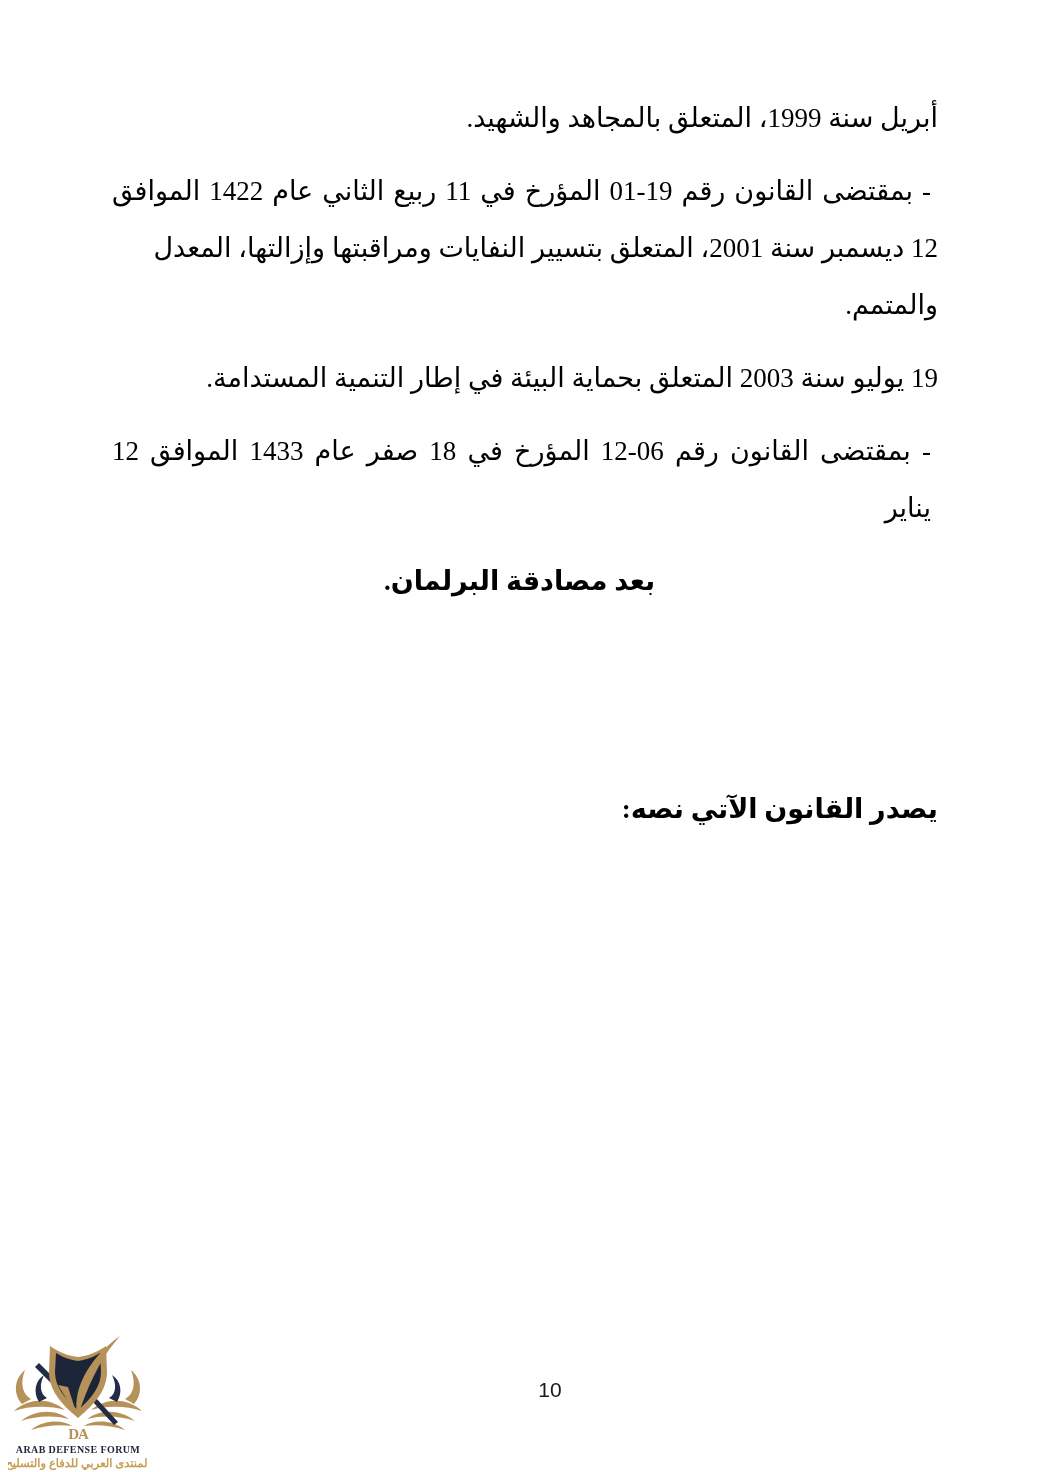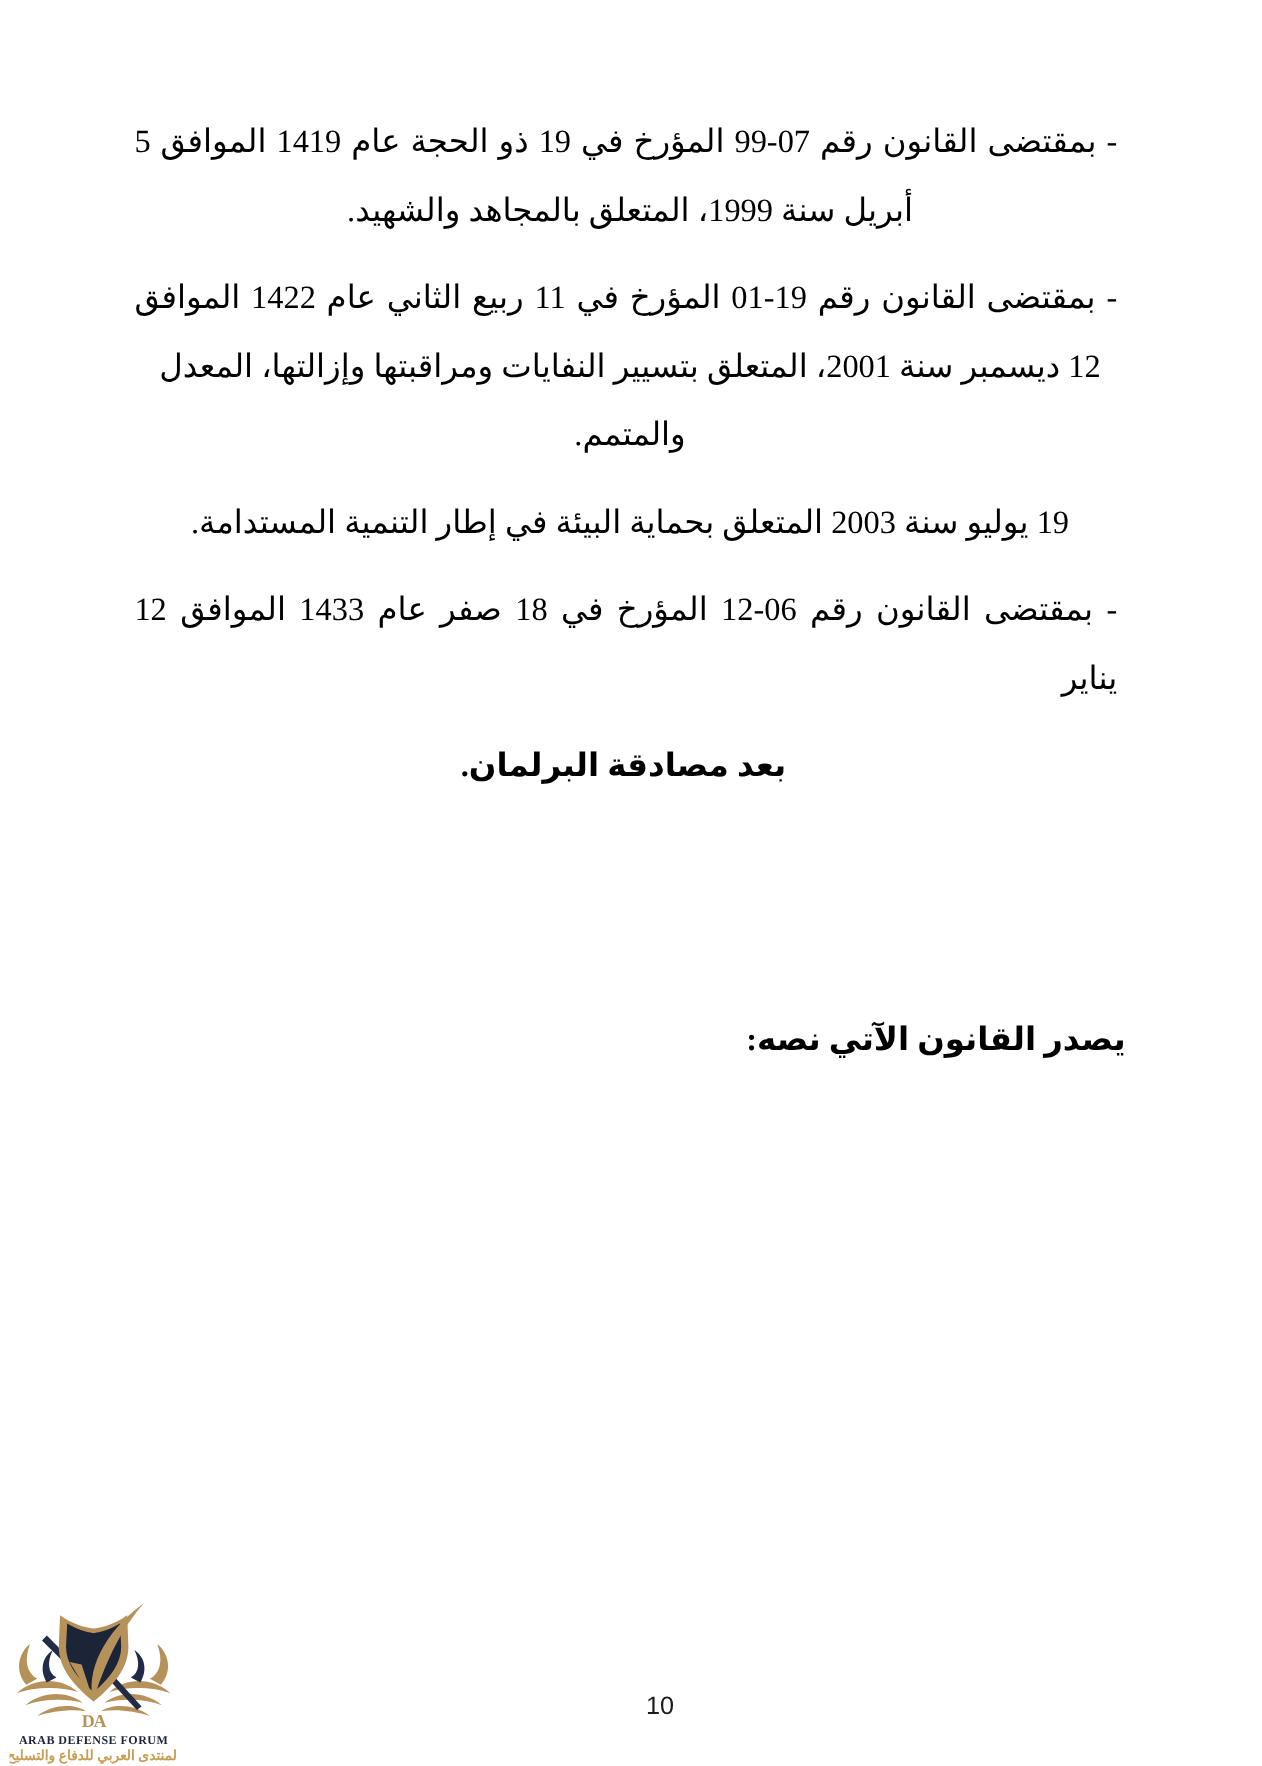--- a/index.html
+++ b/index.html
@@ -17,58 +17,57 @@
     font-size:27px;
     line-height:57px;
   }
   .para{margin:0 0 16px 0;}
   .line{white-space:normal;}
   .line.first{
     text-align:justify;
     text-align-last:justify;
     padding-right:7px;
   }
-  .line.last{text-align:center;}
+  .line.last{text-align:right;}
   .approval-line{
     font-weight:bold;
     text-align:center;
     padding-right:11px;
     line-height:57px;
     margin:0 0 16px 0;
   }
   .promulgation-line{
     font-weight:bold;
     text-align:right;
     margin-top:171px;
     line-height:57px;
   }
   .page-number{
     position:absolute;
-    left:530px;top:1410px;
+    left:530px;top:1378px;
     width:40px;
     text-align:center;
     font-family:"Liberation Sans","DejaVu Sans",sans-serif;
     font-size:21px;
     color:#1a1a1a;
   }
   .logo{
     position:absolute;
     left:8px;top:1336px;
   }
   .logo text{font-family:"Liberation Serif","DejaVu Serif",serif;}
 </style>
 </head>
 <body>
 
 <div class="page">
 
   <main class="content">
     <div>
         <div class="para">
-          <div class="line first">- بمقتضى القانون رقم 07-99 المؤرخ في 19 ذو الحجة عام 1419 الموافق 5</div>
           <div class="line last">أبريل سنة 1999، المتعلق بالمجاهد والشهيد.</div>
         </div>
         <div class="para">
           <div class="line first">- بمقتضى القانون رقم 19-01 المؤرخ في 11 ربيع الثاني عام 1422 الموافق</div>
           <div class="line last">12 ديسمبر سنة 2001، المتعلق بتسيير النفايات ومراقبتها وإزالتها، المعدل والمتمم.</div>
         </div>
         <div class="para">
           <div class="line last">19 يوليو سنة 2003 المتعلق بحماية البيئة في إطار التنمية المستدامة.</div>
         </div>
         <div class="para">

